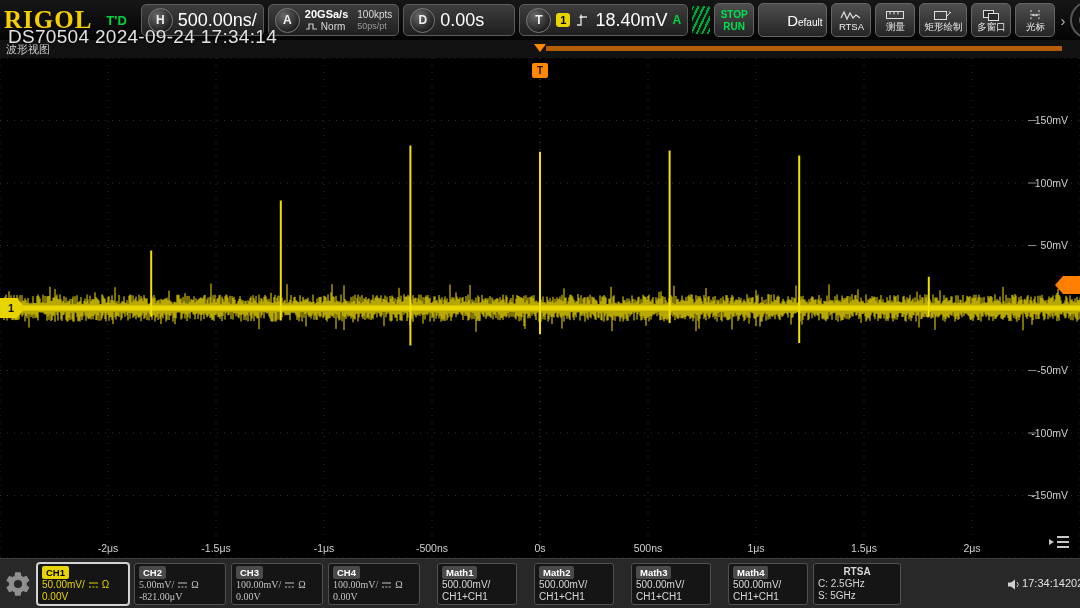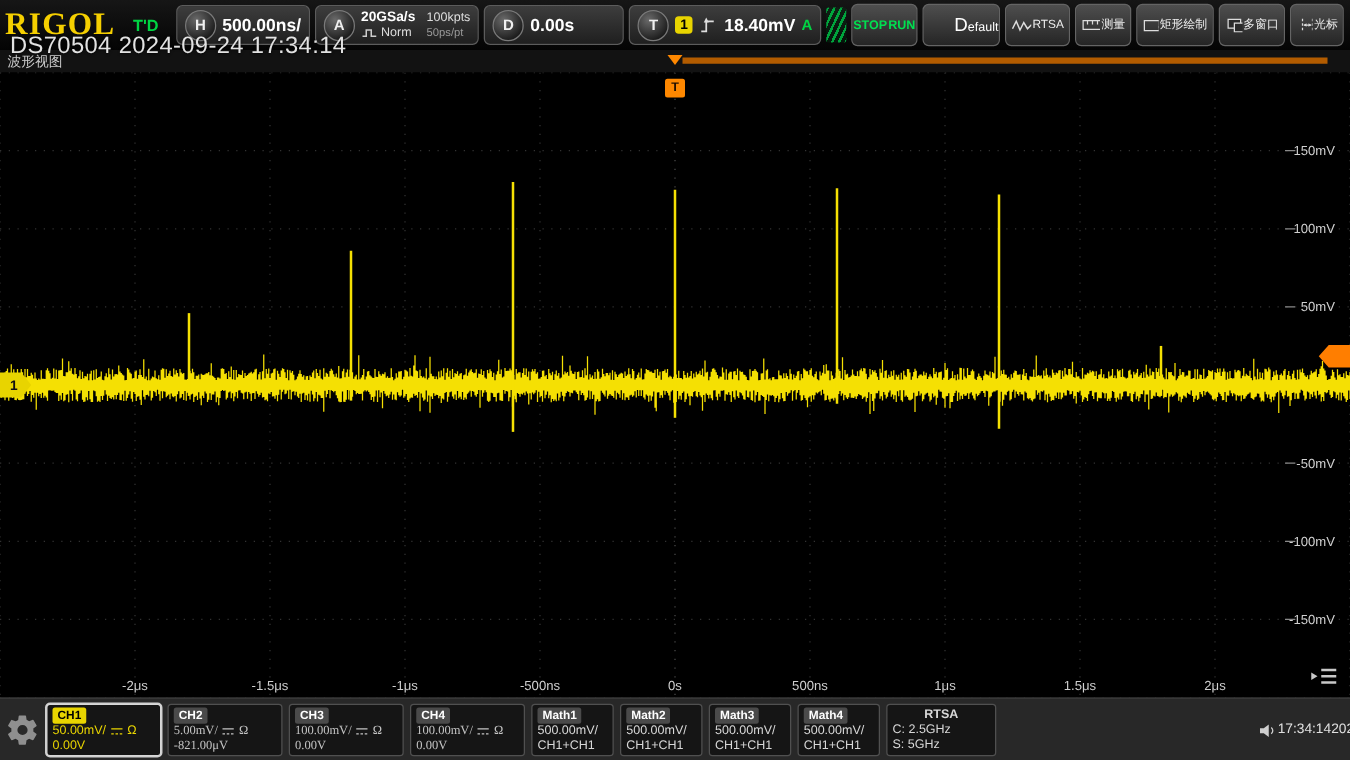--- a/index.html
+++ b/index.html
@@ -10,32 +10,32 @@
            gap:4px;padding:0 4px;box-sizing:border-box;background:linear-gradient(#161616,#040404);}
   .logo{font-family:"Liberation Serif","DejaVu Serif",serif;font-weight:bold;font-size:25px;
         color:#f5cf00;letter-spacing:1px;margin-right:6px;}
   .trig-status{color:#00d443;font-weight:bold;font-size:13px;margin:0 10px 0 4px;}
   .grp{display:flex;align-items:center;gap:5px;height:30px;padding:0 6px;
        background:linear-gradient(#3d3d3d,#1f1f1f);border:1px solid #5c5c5c;border-radius:5px;}
   .ckey{flex:none;width:23px;height:23px;border-radius:50%;
         background:radial-gradient(circle at 35% 30%,#6a6a6a,#1d1d1d 75%);
         border:1px solid #7a7a7a;color:#f0f0f0;font-weight:bold;font-size:12px;
         display:flex;align-items:center;justify-content:center;}
-  .val-lg{color:#fff;font-weight:bold;font-size:14px;white-space:nowrap;}
+  .val-lg{color:#fff;font-weight:normal;font-size:18px;white-space:nowrap;}
   .val-md{color:#fff;font-weight:bold;font-size:11px;white-space:nowrap;}
   .val-sm{color:#ddd;font-size:10px;white-space:nowrap;}
   .val-xs{color:#999;font-size:9px;white-space:nowrap;}
   .col{display:flex;flex-direction:column;justify-content:center;gap:1px;}
   .rowi{display:flex;align-items:center;gap:3px;}
   .chip1{background:#e8d400;color:#000;font-weight:bold;font-size:11px;line-height:14px;
          padding:0 4px;border-radius:3px;}
   .grnA{color:#00d443;font-weight:bold;font-size:12px;}
   .hatch{width:18px;height:28px;border-radius:2px;
          background:repeating-linear-gradient(115deg,#00a43c 0 2px,rgba(0,70,25,.25) 2px 5px);}
-  .tb-btn{display:flex;align-items:center;justify-content:center;gap:1px;
+  .tb-btn{display:flex;flex-direction:column;align-items:center;justify-content:center;gap:1px;
           min-width:40px;height:34px;padding:1px 4px;box-sizing:border-box;
           background:linear-gradient(#4e4e4e,#252525);border:1px solid #646464;border-radius:5px;
           color:#eee;font-size:9.5px;}
   .tb-btn .lbl{line-height:10px;white-space:nowrap;}
   .stop-line{color:#00e050;font-weight:bold;font-size:10px;line-height:11px;}
   .lbl-default{display:block;font-size:10px;font-weight:normal;color:#fff;margin-left:24px;}
   .lbl-default::first-letter{font-size:15px;}
   .chev{color:#bbb;font-size:15px;margin:0 1px;}
   .gesture{width:34px;height:34px;border-radius:50%;border:2px solid #555;background:#101010;
            display:flex;align-items:center;justify-content:center;}
@@ -55,21 +55,21 @@
           display:flex;align-items:center;justify-content:center;}
   .collapse{position:absolute;right:10px;bottom:4px;z-index:6;}
   
   .bottombar{position:absolute;top:558px;left:0;width:100%;height:50px;background:#282828;
              border-top:1px solid #3c3c3c;display:flex;align-items:center;gap:5px;
              padding:0 4px;box-sizing:border-box;}
   .chbox{width:92px;height:42px;background:#151515;border:1px solid #505050;border-radius:3px;
          padding:2px 4px;box-sizing:border-box;display:flex;flex-direction:column;
          justify-content:space-between;font-size:10px;line-height:12px;}
   .chbox.sel{border-color:#d8d8d8;box-shadow:0 0 0 1px #cfcfcf;}
-  .mathbox{width:66px;}
+  .mathbox{width:80px;margin-left:12px;}
   .rtsabox{width:88px;}
   .tag{align-self:flex-start;padding:0 4px;border-radius:2px;font-weight:bold;font-size:9.5px;
        line-height:13px;background:#4a4a4a;color:#fff;}
   .tag.y{background:#e8d400;color:#000;}
   .chval{display:flex;align-items:center;gap:3px;white-space:nowrap;}
   .cy{color:#e8d400;} .cg{color:#c4c4c4;font-family:Liberation Serif, serif;} .cw{color:#d8d8d8;}
   .clock{margin-left:auto;display:flex;flex-direction:row;align-items:flex-end;
          color:#e0e0e0;font-size:11px;line-height:13px;padding-right:4px;gap:0;}
   
   .watermark{position:absolute;left:8px;top:26px;font-size:19px;color:#e2e2e2;z-index:40;

